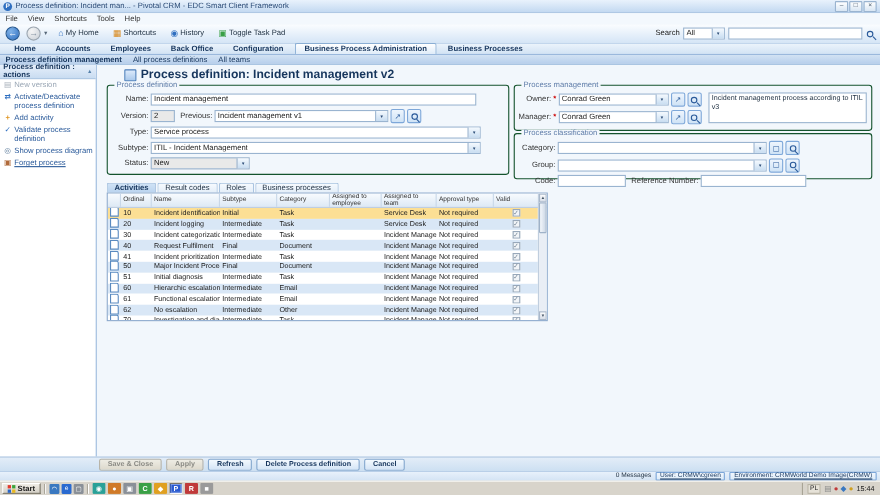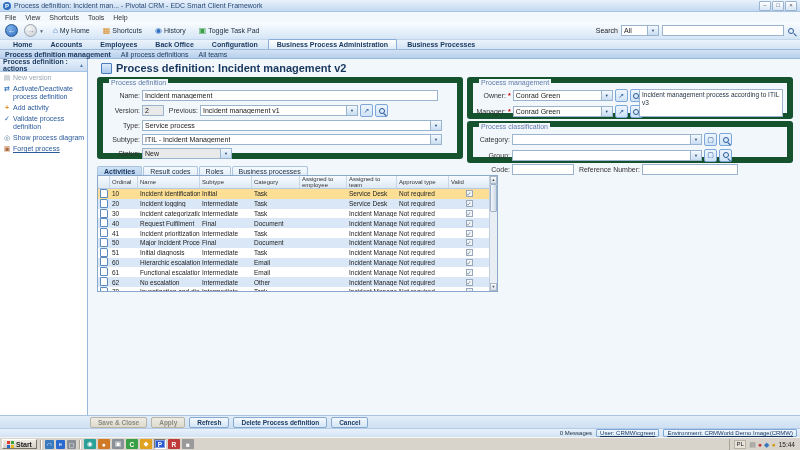--- a/index.html
+++ b/index.html
@@ -43,25 +43,25 @@
   .sidebar{position:absolute;left:0;top:0;width:88px;height:100%;background:#fff;border-right:1px solid #9ab8dc;box-sizing:border-box;}
   .sb-head{height:12px;background:linear-gradient(#e7f0fb,#c9dcf1);border-bottom:1px solid #a8c4e2;
     display:flex;align-items:center;padding:0 3px;font-weight:bold;color:#17365d;}
   .sb-pin{margin-left:auto;color:#5580aa;font-size:5px;}
   .sb-item{display:flex;gap:2px;padding:2px 2px 1px 3px;color:#2a5a9a;line-height:8px;}
   .sb-item .g{width:8px;flex:none;font-size:7px;text-align:center;font-weight:bold;}
   .sb-item .lbl{flex:1;}
   .sb-item.disabled{color:#99a6b4;}
   .sb-item.link .lbl{text-decoration:underline;}
   .content{position:absolute;left:89px;top:0;right:0;height:100%;}
-  .page-head{display:flex;align-items:center;gap:4px;padding:3px 0 0 12px;}
+  .page-head{display:flex;align-items:center;gap:4px;padding:3px 0 0 24px;}
   .ph-ic{width:9px;height:9px;border:1px solid #4a7ebb;background:linear-gradient(#dceafb,#aac9ec);border-radius:1px;flex:none;}
   .ph-title{font-size:11px;font-weight:bold;color:#17365d;}
   
-  .fs{position:absolute;border:6px solid #14532d;border-radius:3px;box-sizing:border-box;}
+  .fs{position:absolute;border:1px solid #14532d;border-radius:3px;box-sizing:border-box;}
   .fs-def{left:8px;top:18px;width:366px;height:82px;}
   .fs-mgmt{left:378px;top:18px;width:326px;height:42px;}
   .fs-cls{left:378px;top:62px;width:326px;height:42px;}
   .legend{position:absolute;top:-4px;left:6px;background:#f2f7fc;padding:0 2px;color:#5e7ca8;line-height:7px;}
   .frow{display:flex;align-items:center;margin:3px 3px 0 3px;gap:2px;}
   .fs-def .frow:first-of-type{margin-top:7px;}
   .fs-mgmt .frow:first-of-type{margin-top:6px;}
   .fs-cls .frow{margin-top:2.5px;}
   .fs-cls .frow:first-of-type{margin-top:6px;}
   .flabel{width:34px;text-align:right;color:#333;flex:none;}

